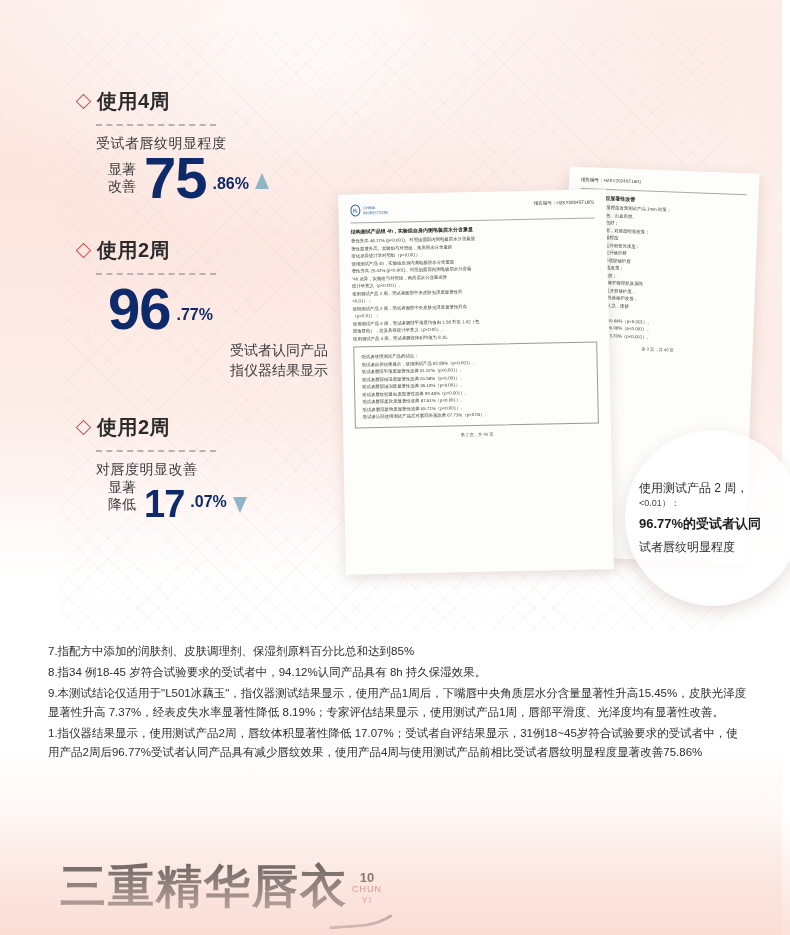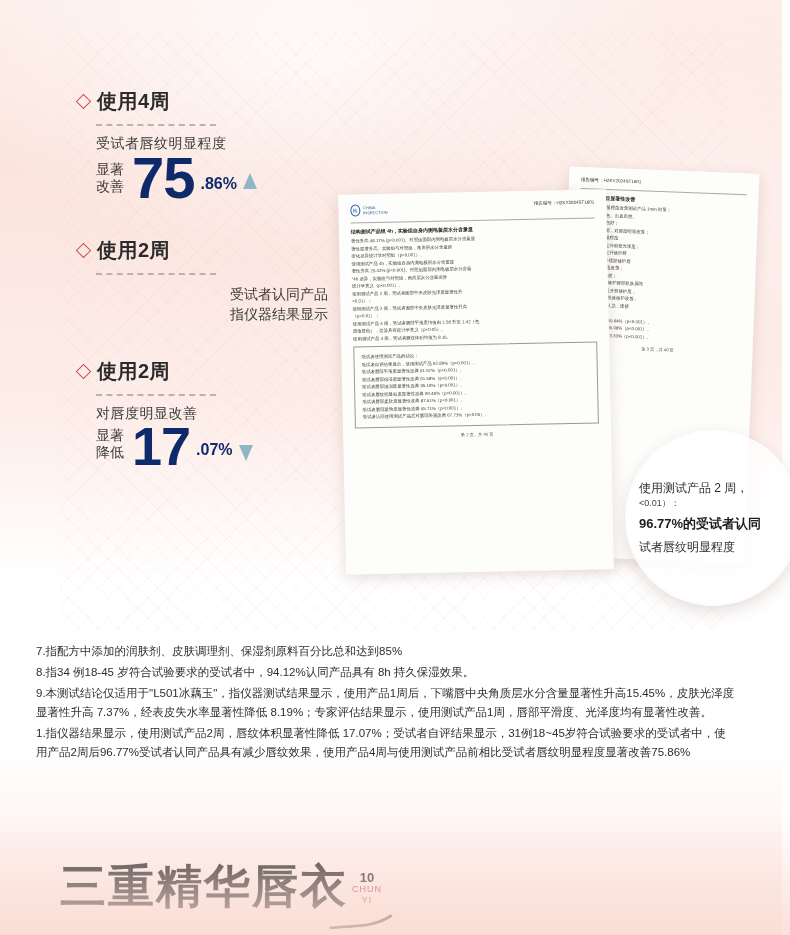--- a/index.html
+++ b/index.html
@@ -78,41 +78,41 @@
     border-top: 2px dashed #b9b2ae;
     height: 0;
   }
   .stat-sub {
     margin-left: 18px;
     font-size: 14px;
     color: #3a3a3a;
     letter-spacing: 0.5px;
   }
   .big-row {
-    margin-left: 18px;
+    margin-left: 30px;
     display: flex;
     align-items: flex-end;
     gap: 6px;
   }
   .prefix {
     font-size: 14px;
     line-height: 17px;
     color: #3a3a3a;
     padding-bottom: 8px;
     width: 30px;
   }
   .bignum {
     font-size: 58px;
     line-height: 0.86;
     font-weight: bold;
     color: #0e2a6b;
     letter-spacing: -1px;
     text-align: center;
   }
-  .bignum.sm { font-size: 54px; }
+  .bignum.sm { font-size: 38px; }
   .unit {
     font-size: 16px;
     color: #0e2a6b;
     font-weight: bold;
     padding-bottom: 10px;
   }
   .arrow-up, .arrow-down {
     width: 0; height: 0;
     margin-bottom: 14px;
   }
@@ -241,21 +241,21 @@
     box-sizing: border-box;
   }
   .mag-l1 { font-size: 12px; color: #2c2c2c; line-height: 16px; }
   .mag-l2 { font-size: 9px; color: #444; line-height: 14px; }
   .mag-l3 { font-size: 13px; font-weight: bold; color: #1d1d1d; line-height: 20px; margin-top: 4px; }
   .mag-l4 { font-size: 12px; color: #2c2c2c; line-height: 18px; margin-top: 4px; }
 
   
   .notes {
     position: absolute;
-    left: 36px;
+    left: 48px;
     top: 642px;
     width: 700px;
     font-size: 11.5px;
     line-height: 19px;
     color: #2e2e2e;
   }
   .notes p { margin: 0 0 2px; }
 
   
   .brand {
@@ -343,20 +343,26 @@
         <div class="arrow-up"></div>
       </div>
     </div>
 
     <div class="stat-block">
       <div class="stat-head">
         <span class="diamond"></span>
         <span class="stat-title">使用2周</span>
       </div>
       <div class="dashes"></div>
+      <div class="big-row">
+        <div class="bignum">96</div>
+        <div class="unit">
+          <span>.77</span><span>%</span>
+        </div>
+      </div>
       <div class="stat-caption">
         <div>受试者认同产品</div>
         <div>指仪器结果显示</div>
       </div>
     </div>
 
     <div class="stat-block">
       <div class="stat-head">
         <span class="diamond"></span>
         <span class="stat-title">使用2周</span>

